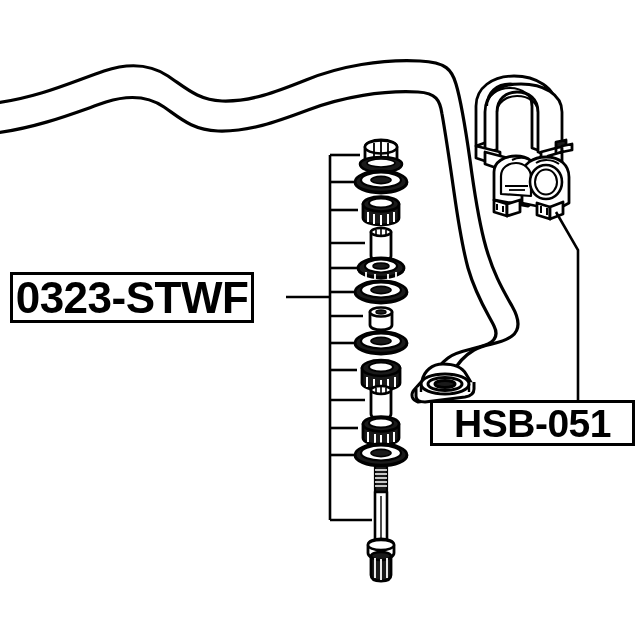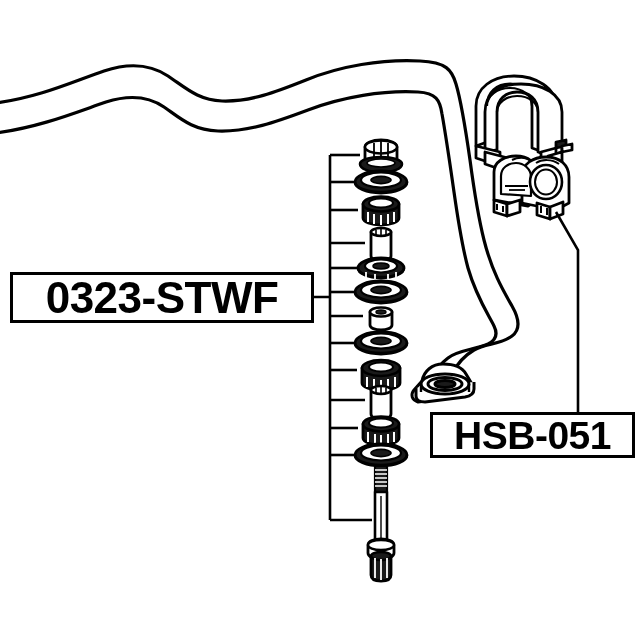--- a/index.html
+++ b/index.html
@@ -23,23 +23,23 @@
     justify-content:center;
   }
   .label-text{
     font-family:"Liberation Sans",sans-serif;
     font-weight:bold;
     color:#000000;
     letter-spacing:-0.5px;
     white-space:nowrap;
     line-height:1;
   }
-  #label-stwf{left:10px;top:272px;width:304px;height:51px;}
+  #label-stwf{left:10px;top:272px;width:244px;height:51px;}
   #label-stwf .label-text{font-size:44px;}
-  #label-hsb{left:430px;top:412px;width:205px;height:46px;}
+  #label-hsb{left:430px;top:400px;width:205px;height:46px;}
   #label-hsb .label-text{font-size:39px;}
 </style>
 </head>
 <body>
 
 <div id="stage">
 
   <svg width="640" height="640" viewBox="0 0 640 640">
 
     <g fill="none" stroke="#000000" stroke-width="3.2" stroke-linecap="round" stroke-linejoin="round">

